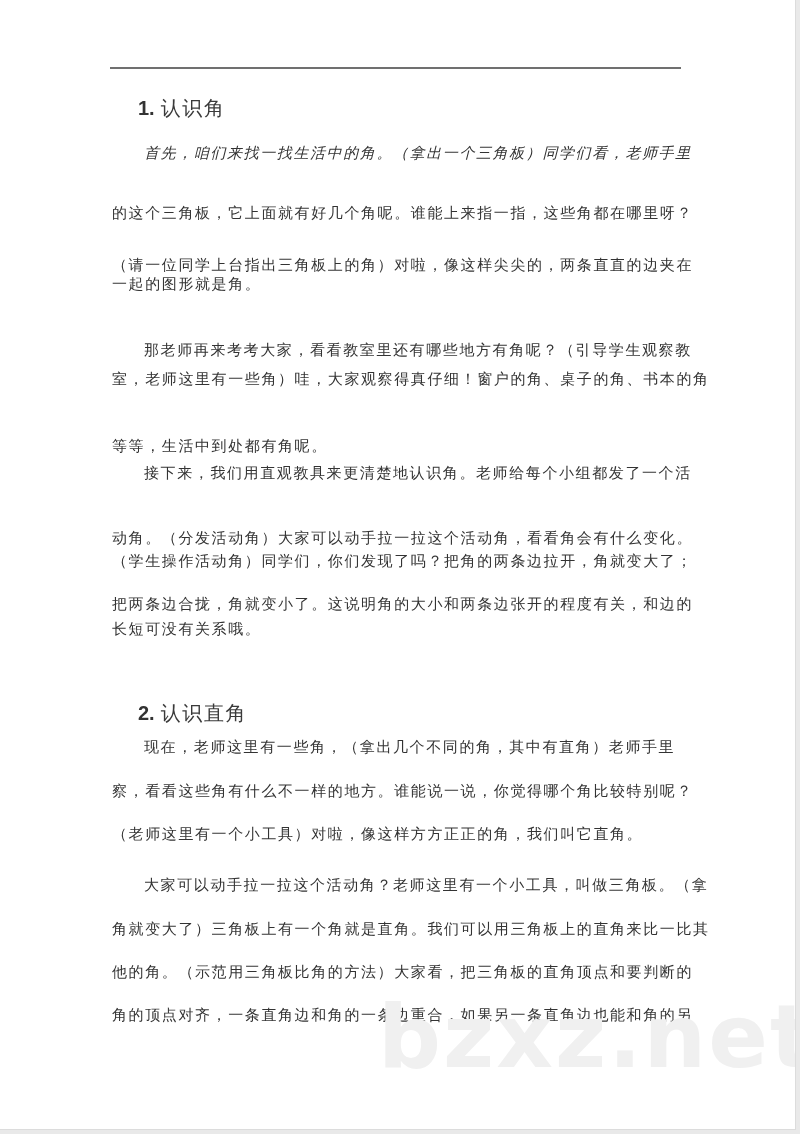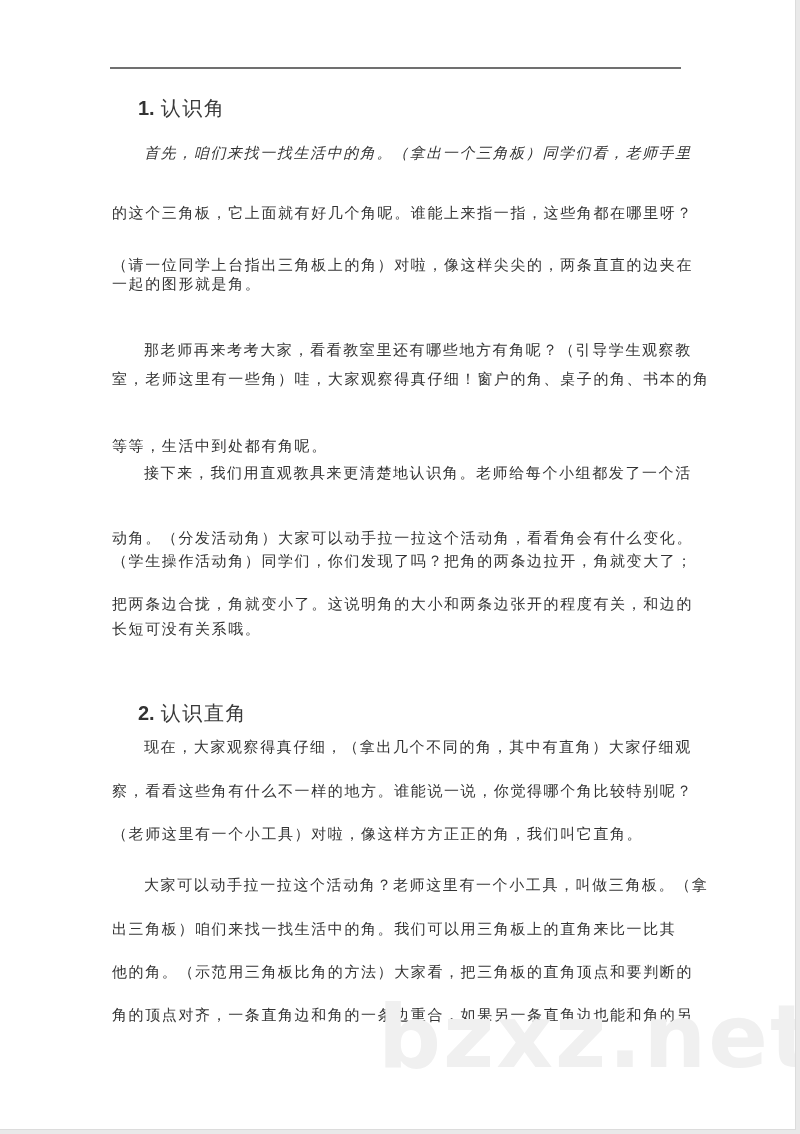--- a/index.html
+++ b/index.html
@@ -109,28 +109,28 @@
       <div class="line" style="top:551px;">（学生操作活动角）同学们，你们发现了吗？把角的两条边拉开，角就变大了；</div>
       <div class="line" style="top:594px;">把两条边合拢，角就变小了。这说明角的大小和两条边张开的程度有关，和边的</div>
       <div class="line" style="top:619px;">长短可没有关系哦。</div>
     </div>
 
     <div class="heading" style="top:688px;margin-top:12px;">
       <span class="num">2.</span><span>认识直角</span>
     </div>
 
     <div class="para">
-      <div class="line" style="top:737px;left:32px;">现在，大家观察得真仔细，（拿出几个不同的角，其中有直角）大家仔细观</div>
+      <div class="line" style="top:737px;left:32px;">现在，老师这里有一些角，（拿出几个不同的角，其中有直角）老师手里</div>
       <div class="line" style="top:781px;">察，看看这些角有什么不一样的地方。谁能说一说，你觉得哪个角比较特别呢？</div>
       <div class="line" style="top:824px;">（老师这里有一个小工具）对啦，像这样方方正正的角，我们叫它直角。</div>
     </div>
 
     <div class="para">
       <div class="line" style="top:875px;left:32px;">大家可以动手拉一拉这个活动角？老师这里有一个小工具，叫做三角板。（拿</div>
-      <div class="line" style="top:919px;">出三角板）咱们来找一找生活中的角。我们可以用三角板上的直角来比一比其</div>
+      <div class="line" style="top:919px;">角就变大了）三角板上有一个角就是直角。我们可以用三角板上的直角来比一比其</div>
       <div class="line" style="top:962px;">他的角。（示范用三角板比角的方法）大家看，把三角板的直角顶点和要判断的</div>
       <div class="line" style="top:1005px;">角的顶点对齐，一条直角边和角的一条边重合，如果另一条直角边也能和角的另</div>
     </div>
 
   </div>
 
   <div class="watermark">bzxz.net</div>
 </div>
 
 </body></html>

